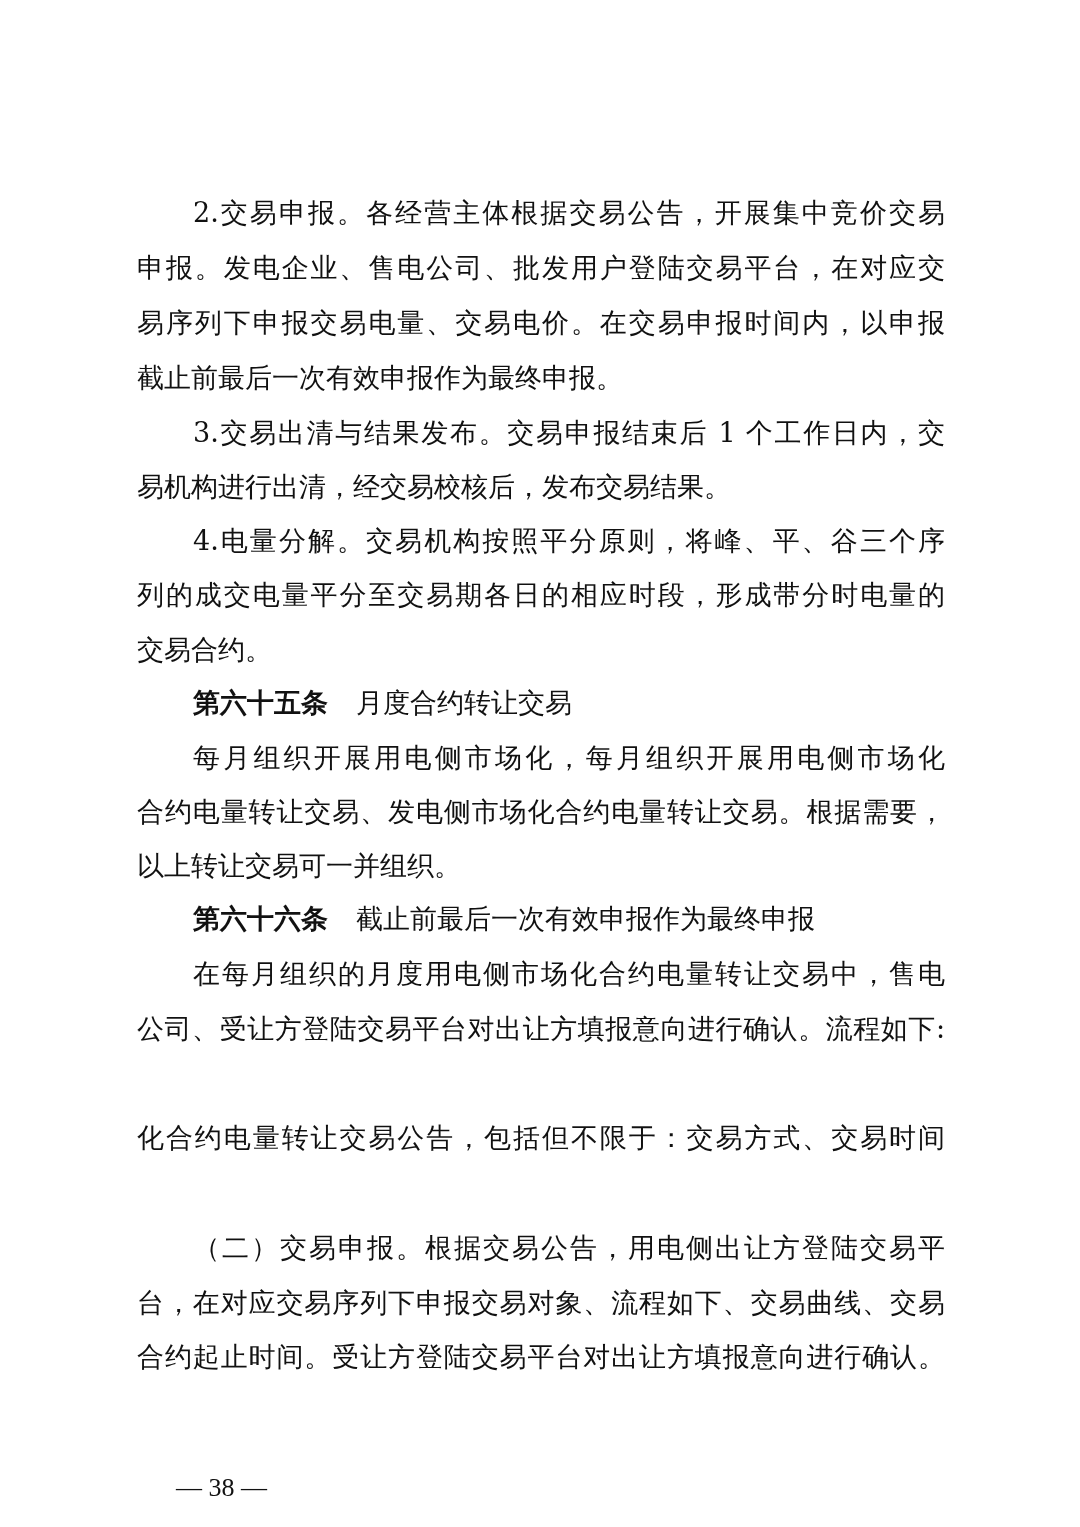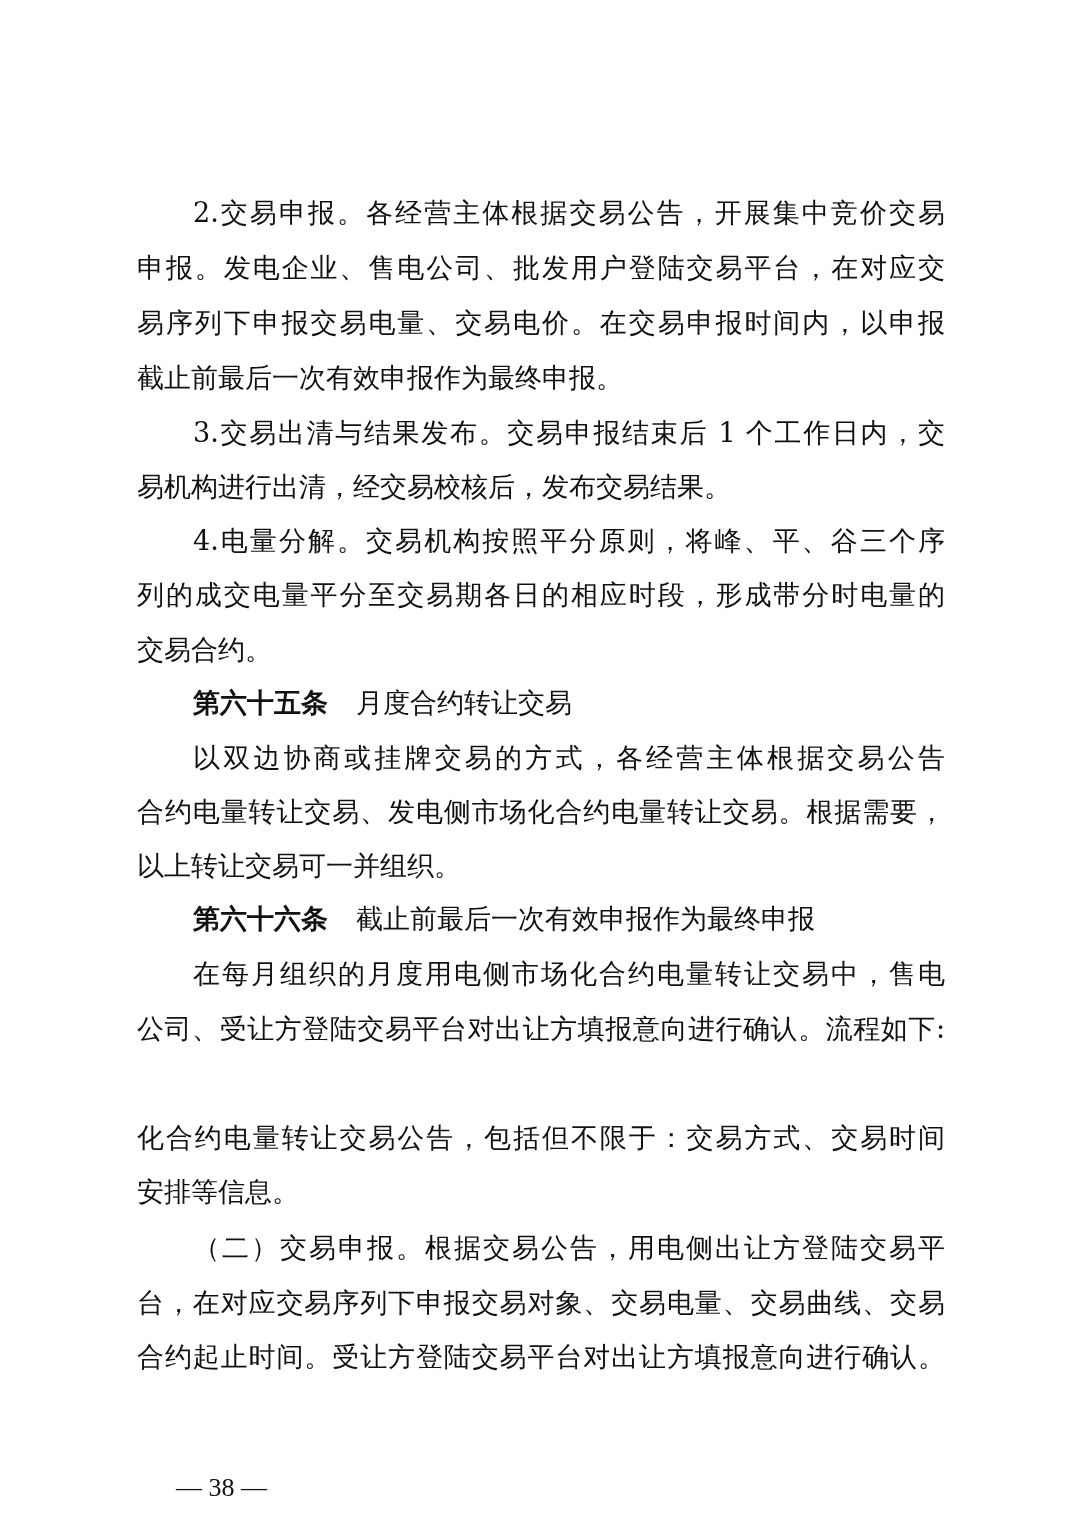--- a/index.html
+++ b/index.html
@@ -29,29 +29,28 @@
   <div class="line indent" style="top:413px">3.交易出清与结果发布。交易申报结束后 1 个工作日内，交</div>
   <div class="line last" style="top:467px">易机构进行出清，经交易校核后，发布交易结果。</div>
 
   <div class="line indent" style="top:521px">4.电量分解。交易机构按照平分原则，将峰、平、谷三个序</div>
   <div class="line" style="top:575px">列的成交电量平分至交易期各日的相应时段，形成带分时电量的</div>
   <div class="line last" style="top:630px">交易合约。</div>
 
   <div class="line indent last" style="top:683px">
     <span class="heading-bold">第六十五条</span><span class="heading-gap"></span><span>月度合约转让交易</span>
   </div>
-  <div class="line indent" style="top:738px">以双边协商或挂牌交易的方式，各经营主体根据交易公告</div>
+  <div class="line indent" style="top:738px">每月组织开展用电侧市场化，每月组织开展用电侧市场化</div>
   <div class="line" style="top:792px">合约电量转让交易、发电侧市场化合约电量转让交易。根据需要，</div>
   <div class="line last" style="top:846px">以上转让交易可一并组织。</div>
 
   <div class="line indent last" style="top:899px">
     <span class="heading-bold">第六十六条</span><span class="heading-gap"></span><span>截止前最后一次有效申报作为最终申报</span>
   </div>
   <div class="line indent" style="top:954px">在每月组织的月度用电侧市场化合约电量转让交易中，售电</div>
   <div class="line" style="top:1009px">公司、受让方登陆交易平台对出让方填报意向进行确认。流程如下:</div>
   <div class="line" style="top:1118px">化合约电量转让交易公告，包括但不限于：交易方式、交易时间</div>
-  <div class="line last" style="top:1172px">安排等信息。</div>
   <div class="line indent" style="top:1228px">（二）交易申报。根据交易公告，用电侧出让方登陆交易平</div>
-  <div class="line" style="top:1283px">台，在对应交易序列下申报交易对象、交易电量、交易曲线、交易</div>
+  <div class="line" style="top:1283px">台，在对应交易序列下申报交易对象、流程如下、交易曲线、交易</div>
   <div class="line" style="top:1337px">合约起止时间。受让方登陆交易平台对出让方填报意向进行确认。</div>
 
   <div class="page-number">— 38 —</div>
 </div>
 
 </body></html>

